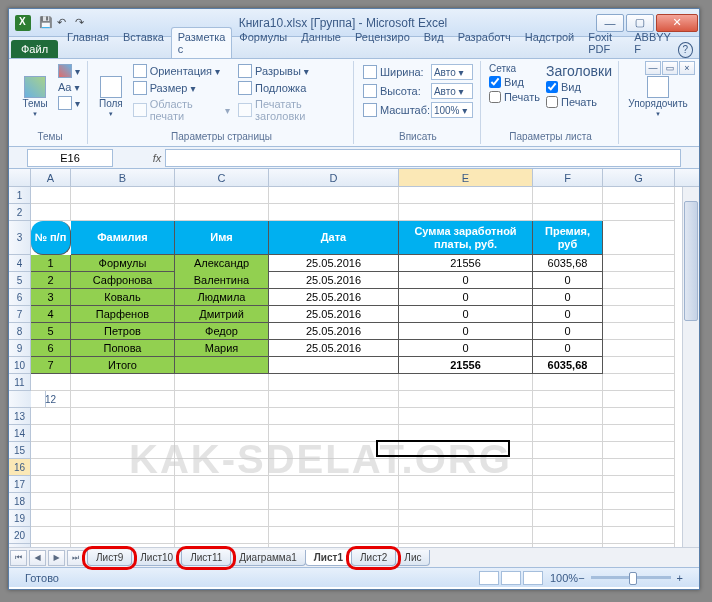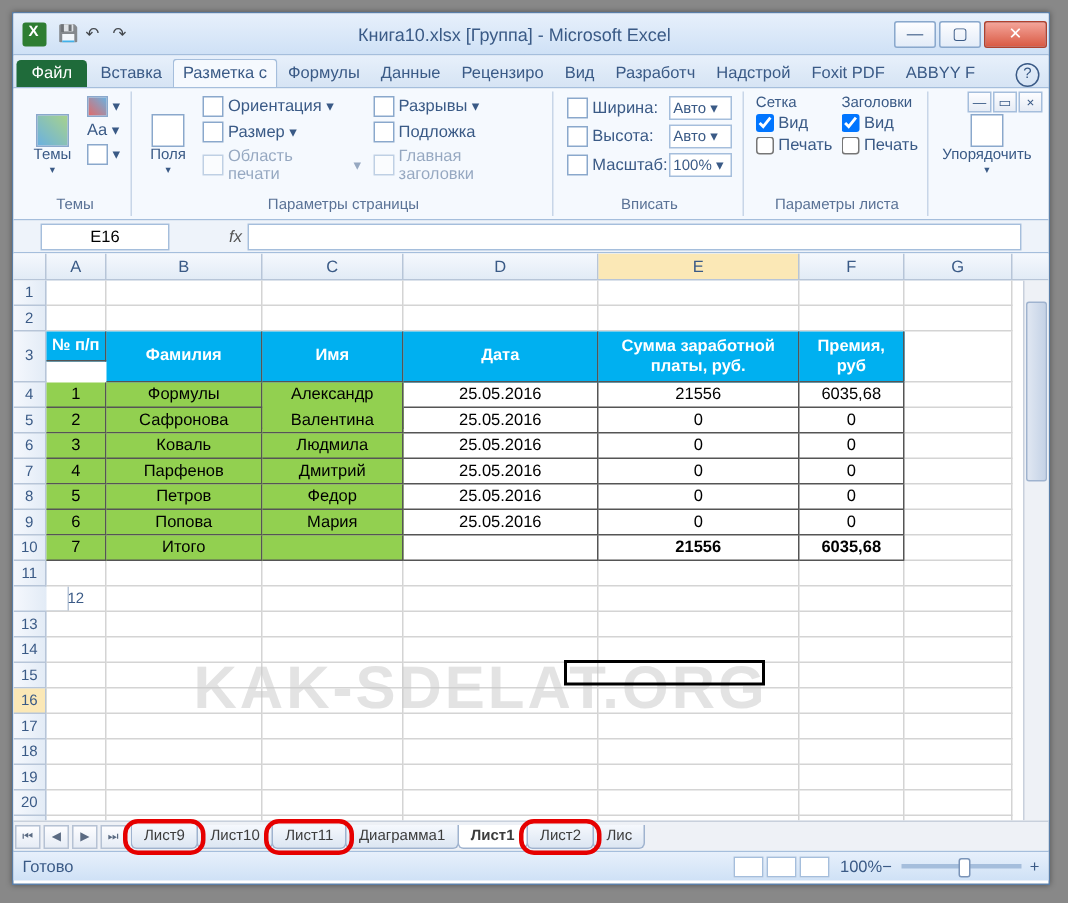--- a/index.html
+++ b/index.html
@@ -52,21 +52,21 @@
 .cell.num{text-align:center;border-color:#555;}
 .row3 .cell{height:34px;}
 .active-cell{position:absolute;border:2px solid #000;pointer-events:none;}
 .vscroll{position:absolute;top:18px;right:0;width:17px;bottom:0;background:#eef1f6;border-left:1px solid #c8d0dc;}
 .vscroll .thumb{position:absolute;top:14px;left:1px;right:1px;height:120px;background:linear-gradient(90deg,#e0e7f2,#c4d2e6);border:1px solid #9fb3cf;border-radius:2px;}
 .sheetstrip{height:20px;background:#eef1f6;border-top:1px solid #c8d0dc;display:flex;align-items:center;position:relative;}
 .navbtn{width:17px;height:16px;border:1px solid #b6c2d4;margin:0 1px;background:linear-gradient(#fdfdff,#e6ecf5);display:flex;align-items:center;justify-content:center;font-size:8px;color:#5a6a82;}
 .sheet-tab{padding:2px 8px;border:1px solid #9fb3cf;border-top:none;background:linear-gradient(#f5f8fd,#dce6f2);margin-left:-1px;font-size:10px;color:#3c3c3c;border-radius:0 0 4px 4px;cursor:pointer;}
 .sheet-tab.active{background:#fff;font-weight:bold;}
 .highlight{position:absolute;border:3px solid #e60000;border-radius:10px;pointer-events:none;}
-.statusbar{height:20px;background:linear-gradient(#e7f0fb,#cfe1f6);border-top:1px solid #a5bedc;display:flex;align-items:center;padding:0 6px;font-size:10px;color:#3a5a86;}
+.statusbar{height:20px;background:linear-gradient(#e7f0fb,#cfe1f6);border-top:1px solid #a5bedc;display:flex;align-items:center;padding:0 16px;font-size:10px;color:#3a5a86;}
 .statusbar .spacer{flex:1;}
 .viewbtn{width:20px;height:14px;border:1px solid #a5bedc;margin:0 1px;background:#fff;}
 .zoom{margin-left:6px;}
 .slider{width:80px;height:3px;background:#a5bedc;margin:0 6px;position:relative;}
 .slider::after{content:"";position:absolute;top:-4px;left:38px;width:6px;height:11px;background:#fff;border:1px solid #7a94b8;border-radius:2px;}
 .watermark{position:absolute;top:268px;left:120px;font-size:40px;font-weight:bold;color:rgba(200,200,200,.5);letter-spacing:2px;pointer-events:none;font-family:Arial;}
 .inner-winbtns{position:absolute;right:4px;top:52px;display:flex;gap:1px;}
 .inner-winbtns .iwb{width:16px;height:14px;border:1px solid #a5bedc;background:linear-gradient(#fdfdff,#e6ecf5);font-size:9px;text-align:center;line-height:12px;color:#3a5a86;}
 </style>
 </head>
@@ -82,20 +82,21 @@
     <div class="winbtns">
       <div class="winbtn">—</div>
       <div class="winbtn">▢</div>
       <div class="winbtn close">✕</div>
     </div>
   </div>
 
   <div class="tabstrip">
     <div class="tab-file">Файл</div>
     <div id="rtabs" style="display:flex">
+        <div class="rtab">Главная</div>
         <div class="rtab">Вставка</div>
         <div class="rtab active">Разметка с</div>
         <div class="rtab">Формулы</div>
         <div class="rtab">Данные</div>
         <div class="rtab">Рецензиро</div>
         <div class="rtab">Вид</div>
         <div class="rtab">Разработч</div>
         <div class="rtab">Надстрой</div>
         <div class="rtab">Foxit PDF</div>
         <div class="rtab">ABBYY F</div>
@@ -137,21 +138,21 @@
           <div class="rbtn-sm" style="opacity:.5"><div class="ricon"></div><span>Область печати</span> ▾</div>
         </div>
         <div class="rstack">
           <div class="rbtn-sm"><div class="ricon"></div><span>Разрывы</span> ▾</div>
           <div class="rbtn-sm">
               <div class="ricon"></div>
               <span>Подложка</span>
             </div>
           <div class="rbtn-sm" style="opacity:.5">
               <div class="ricon"></div>
-              <span>Главная заголовки</span>
+              <span>Печатать заголовки</span>
             </div>
         </div>
       </div>
       <div class="rgroup-label">Параметры страницы</div>
     </div>
     <div class="rgroup">
       <div class="rgroup-body">
         <div class="rstack" id="scale-rows">
             <div class="rbtn-sm">
               <div class="ricon"></div>
@@ -179,21 +180,21 @@
           <label class="rchk">
               <input type="checkbox" checked="" style="">
               <span>Вид</span>
             </label>
           <label class="rchk">
               <input type="checkbox" style="">
               <span>Печать</span>
             </label>
         </div>
         <div class="rstack">
-          <div style="font-size:10px;color:#3a5a86;padding:0 2px">Заголовки</div>
+          <div style="font-size:14px;color:#3a5a86;padding:0 2px">Заголовки</div>
           <label class="rchk">
               <input type="checkbox" checked="" style="">
               <span>Вид</span>
             </label>
           <label class="rchk">
               <input type="checkbox" style="">
               <span>Печать</span>
             </label>
         </div>
       </div>
@@ -264,21 +265,21 @@
         <div class="row" style="height: 17px;">
           <div class="cell" style="width: 40px; height: 17px;"></div>
           <div class="cell" style="width: 104px; height: 17px;"></div>
           <div class="cell" style="width: 94px; height: 17px;"></div>
           <div class="cell" style="width: 130px; height: 17px;"></div>
           <div class="cell" style="width: 134px; height: 17px;"></div>
           <div class="cell" style="width: 70px; height: 17px;"></div>
           <div class="cell" style="width: 72px; height: 17px;"></div>
         </div>
         <div class="row row3" style="height: 34px;">
-          <div class="cell hdr" style="width: 40px; height: 20px;">№ п/п</div>
+          <div class="cell hdr" style="width: 40px; height: 34px; border-radius: 12px;">№ п/п</div>
           <div class="cell hdr" style="width: 104px; height: 34px;">Фамилия</div>
           <div class="cell hdr" style="width: 94px; height: 34px;">Имя</div>
           <div class="cell hdr" style="width: 130px; height: 34px;">Дата</div>
           <div class="cell hdr" style="width: 134px; height: 34px;">Сумма заработной платы, руб.</div>
           <div class="cell hdr" style="width: 70px; height: 34px;">Премия, руб</div>
           <div class="cell" style="width: 72px; height: 34px;"></div>
         </div>
         <div class="row" style="height: 17px;">
           <div class="cell grn" style="width: 40px; height: 17px;">1</div>
           <div class="cell grn" style="width: 104px; height: 17px;">Формулы</div>

